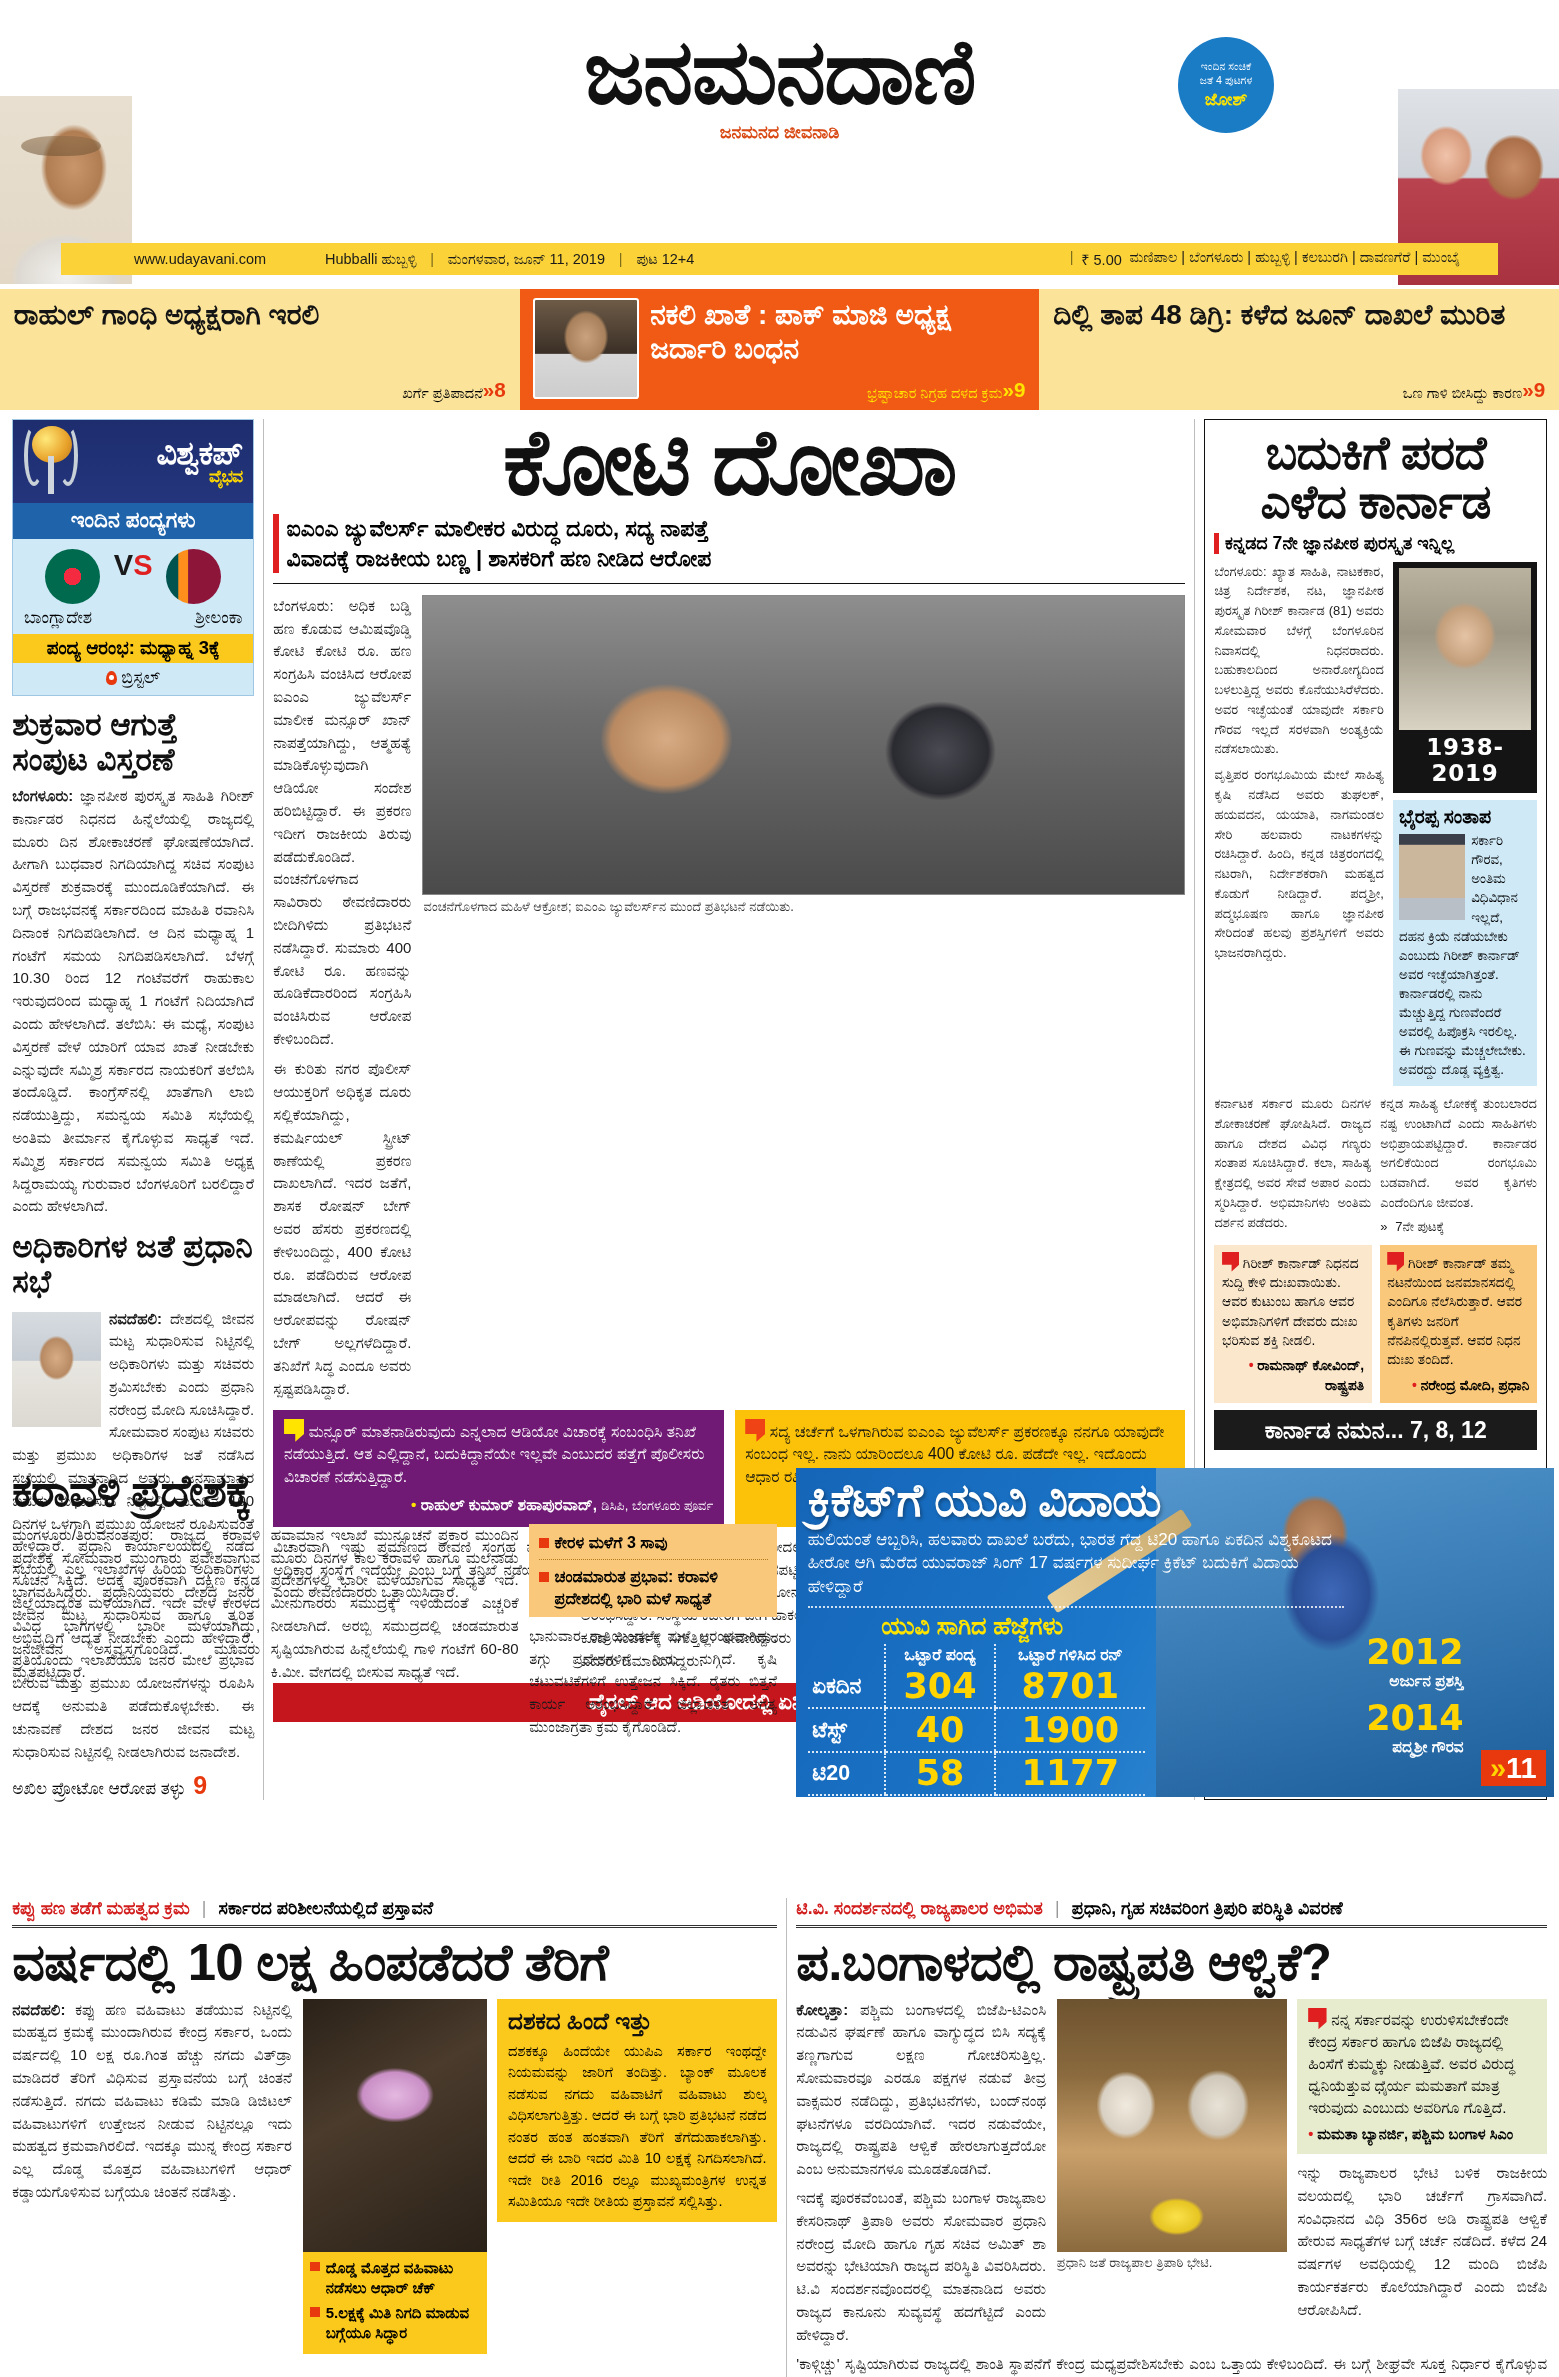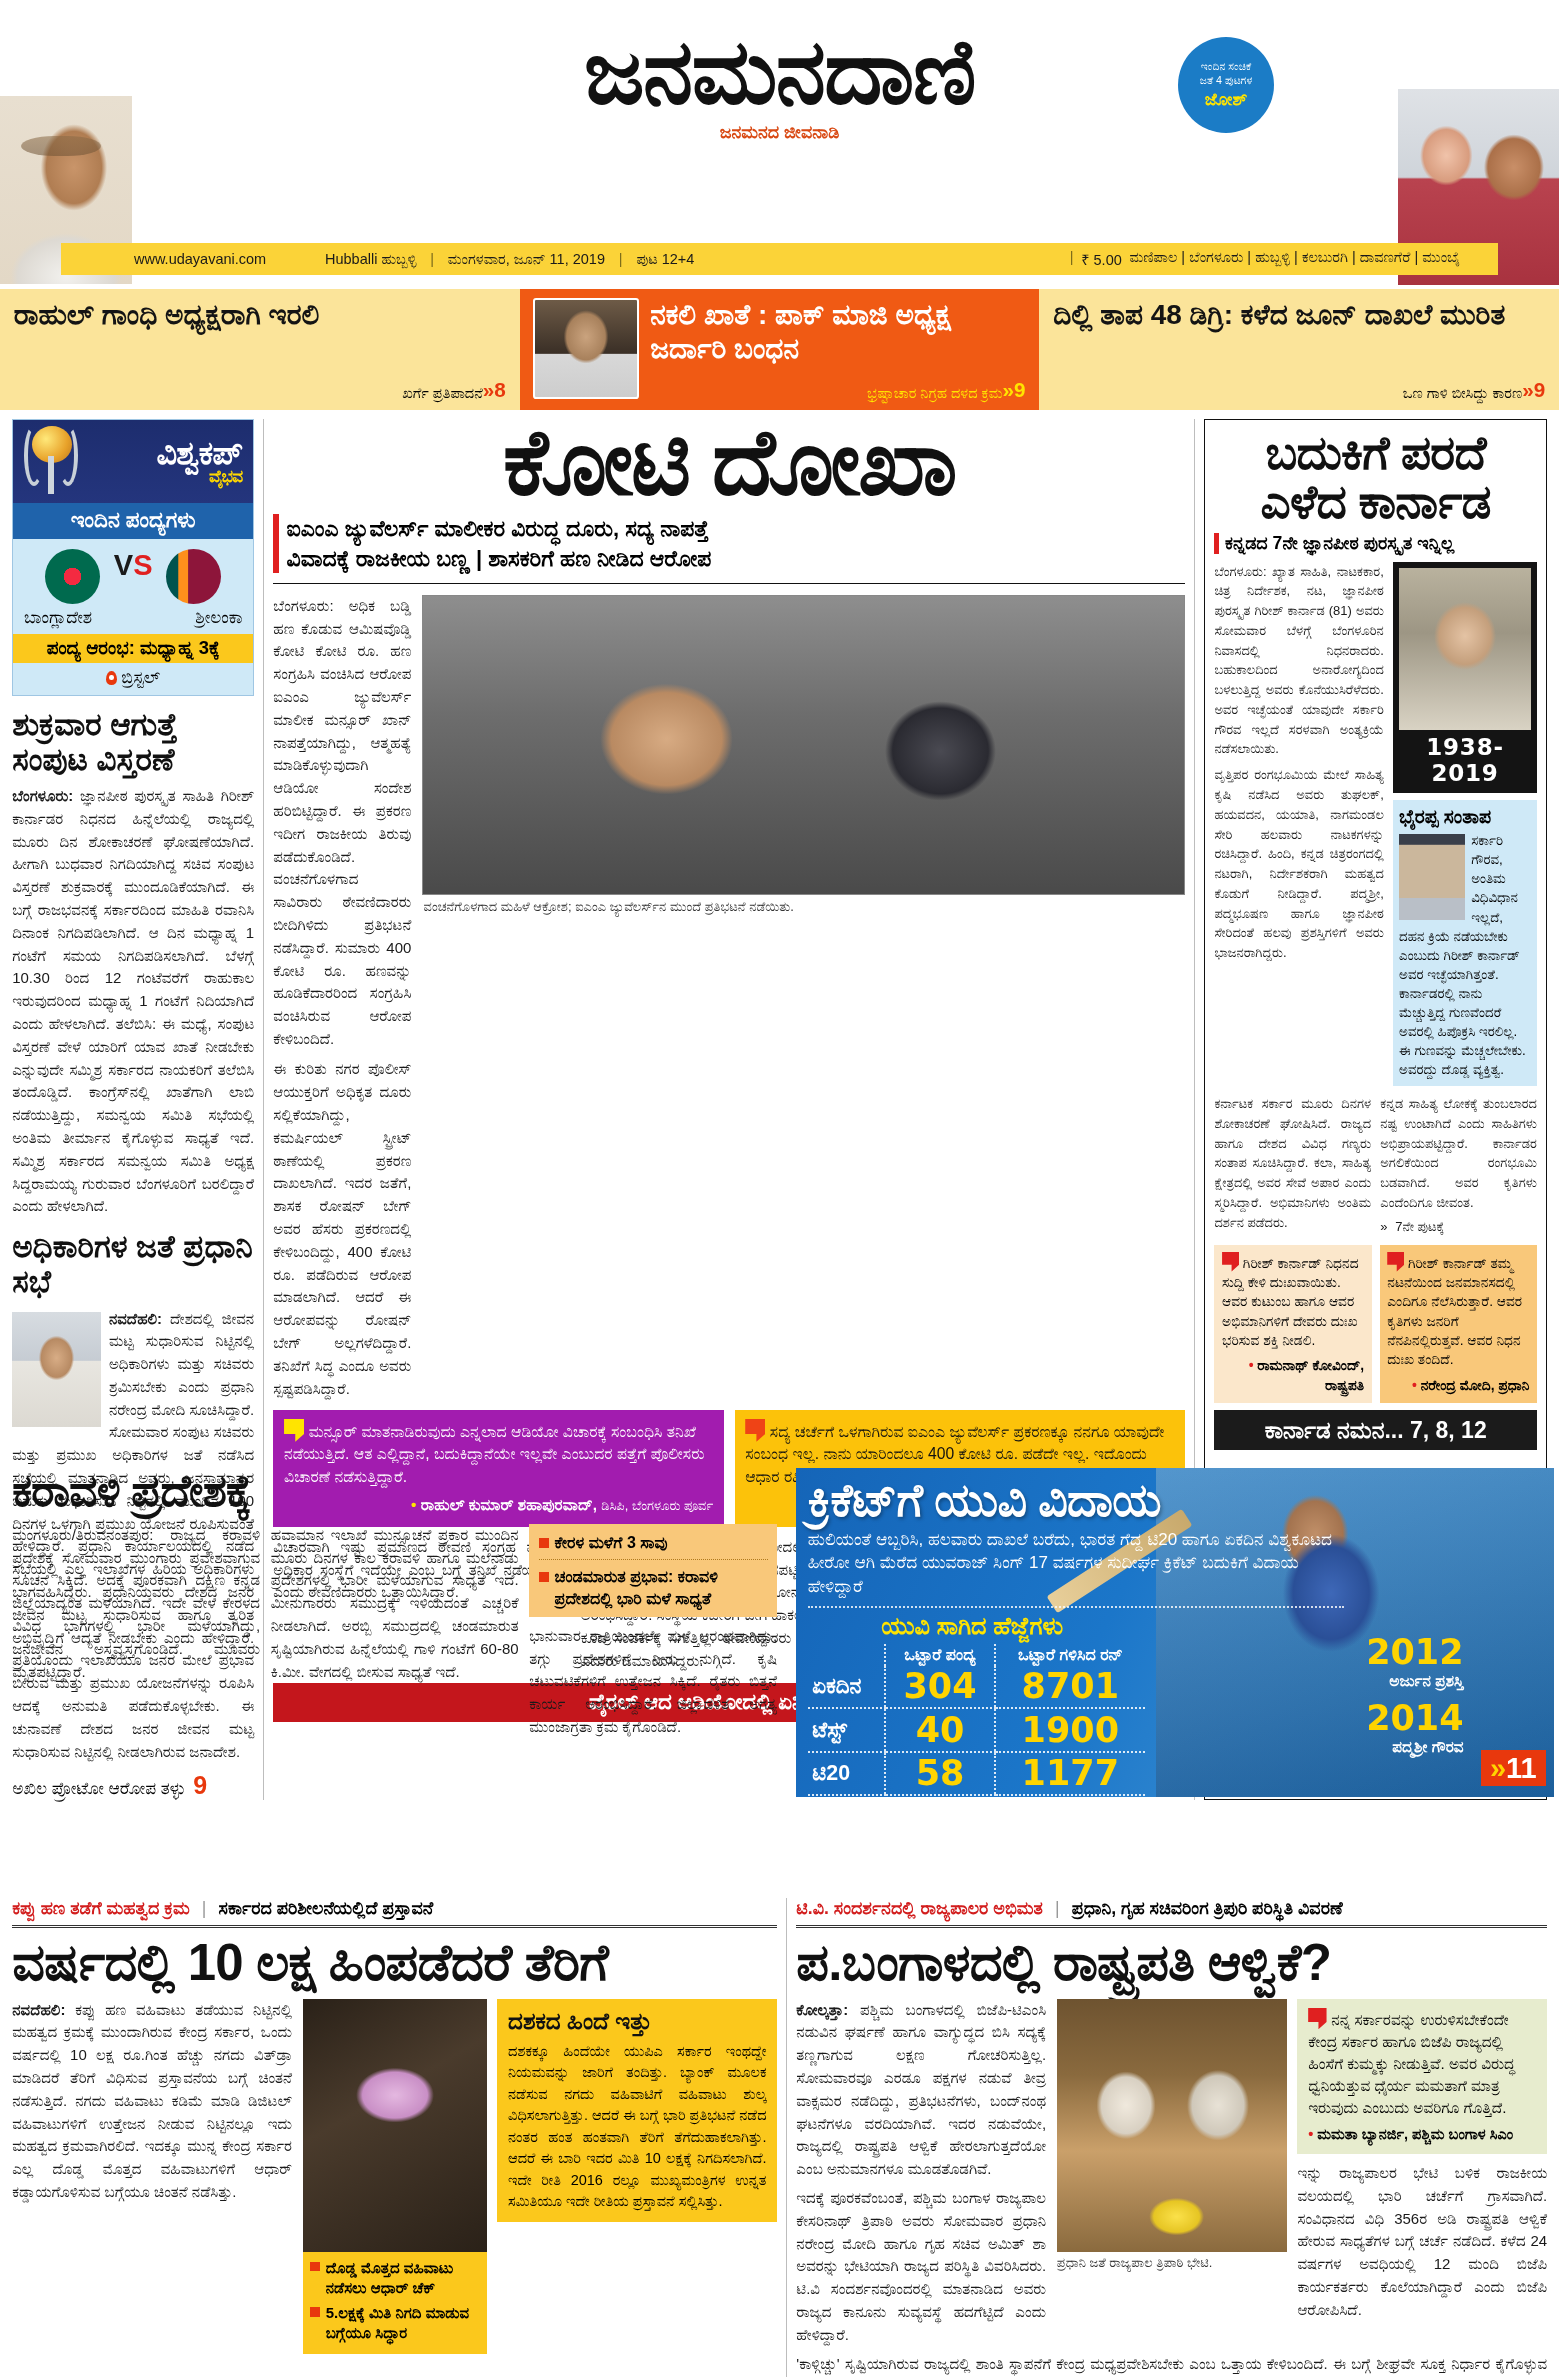--- a/index.html
+++ b/index.html
@@ -124,21 +124,21 @@
   .photo-main .img { width:100%; height:300px; border:0.8px solid #888;
     background:
       radial-gradient(ellipse 92px 77px at 32% 48%, #d7ab83 0%, #b98a62 60%, rgba(185,138,98,0) 72%),
       radial-gradient(ellipse 77px 69px at 68% 52%, #4a4a52 0%, #2a2a31 62%, rgba(42,42,49,0) 72%),
       linear-gradient(180deg,#8e8e8e 0%, #6d6d6d 40%, #4a4a4a 100%);
   }
   .cap { font-size:13px; color:#333; padding:3.8px 1.5px 0; line-height:1.3; }
 
   .qrow { display:flex; gap:10.7px; margin-top:9.2px; }
   .qbox { flex:1; padding:9.2px 10.7px 10.7px; font-size:15.7px; line-height:1.42; }
-  .qbox.red { background:#a21caf; color:#fff; }
+  .qbox.red { background:#701a75; color:#fff; }
   .qbox.yel { background:#fcc20a; color:#111; }
   .qmark { display:inline-block; width:20px; height:23px; margin-right:4.6px; vertical-align:-4.6px; }
   .qmark.y{ background:#ffe400; clip-path:polygon(0 0,100% 0,100% 66%,56% 100%,56% 66%,0 66%); }
   .qmark.o{ background:#ef4316; clip-path:polygon(0 0,100% 0,100% 66%,56% 100%,56% 66%,0 66%); }
   .qattr { text-align:right; margin-top:6.1px; font-weight:bold; font-size:15.3px; }
   .qattr .role{ font-weight:normal; font-size:13px; }
   .qattr .dot{ color:#ffe400; }
   .qbox.yel .qattr .dot{ color:#e02020; }
 
   .redbar { background:#c4161c; color:#fff; font-weight:bold; font-size:21.4px;

